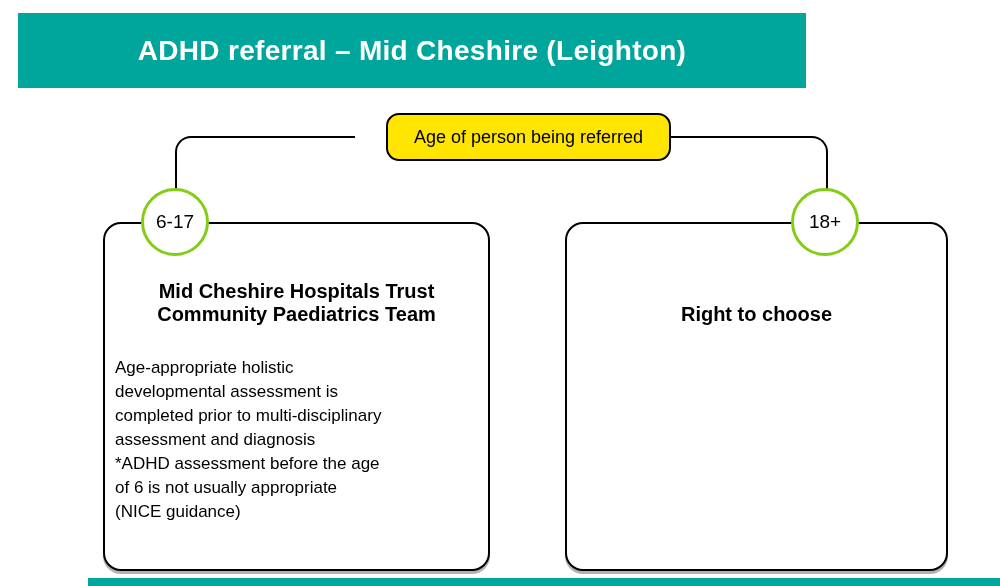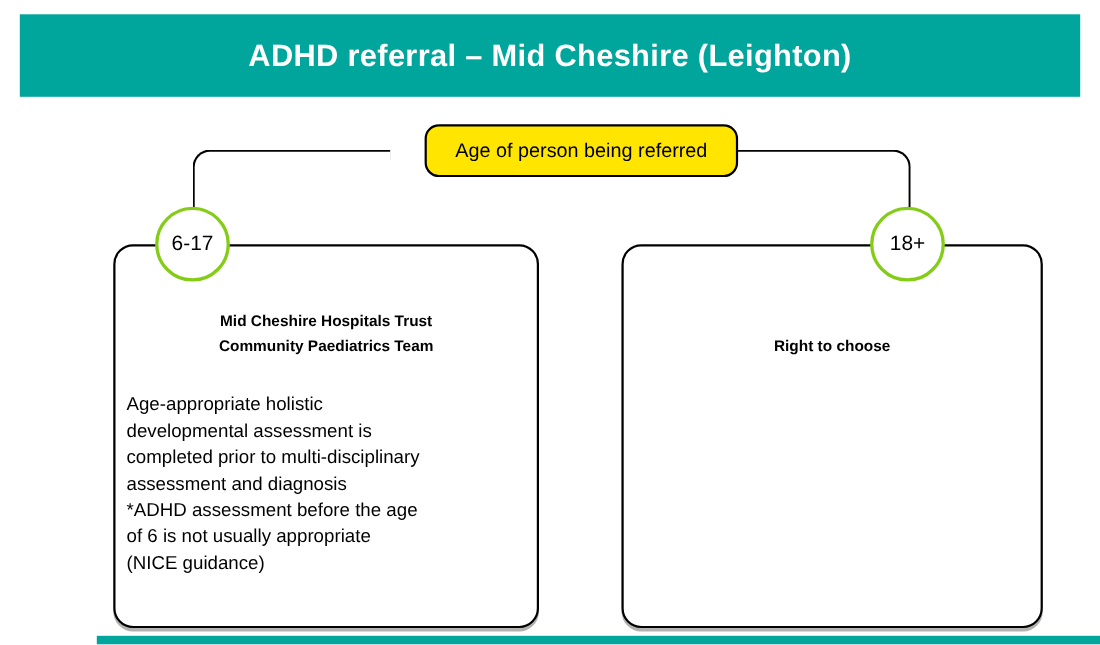--- a/index.html
+++ b/index.html
@@ -12,21 +12,21 @@
     background: #ffffff;
     font-family: "Liberation Sans", sans-serif;
     color: #000000;
     overflow: hidden;
   }
 
   
   .header-bar {
     position: absolute;
     left: 18px; top: 13px;
-    width: 964px; height: 75px;
+    width: 788px; height: 75px;
     background: #00A69C;
     display: flex; align-items: center; justify-content: center;
   }
   .header-title {
     font-size: 28px;
     font-weight: bold;
     color: #ffffff;
     letter-spacing: 0.3px;
   }
 
@@ -77,21 +77,21 @@
     z-index: 2;
   }
   .branch-box.left  { left: 103px; width: 387px; }
   .branch-box.right { left: 517px; width: 383px; margin-left: 48px; }
 
   .box-heading {
     margin: 56px 14px 0 14px;
     min-height: 46px;
     display: flex; align-items: flex-end; justify-content: center;
     font-weight: bold;
-    font-size: 14px;
+    font-size: 20px;
     line-height: 23px;
     text-align: center;
     white-space: pre-line;
   }
   .box-body {
     margin: 30px 10px 0 10px;
     font-size: 17px;
     line-height: 24px;
     white-space: pre-line;
   }

